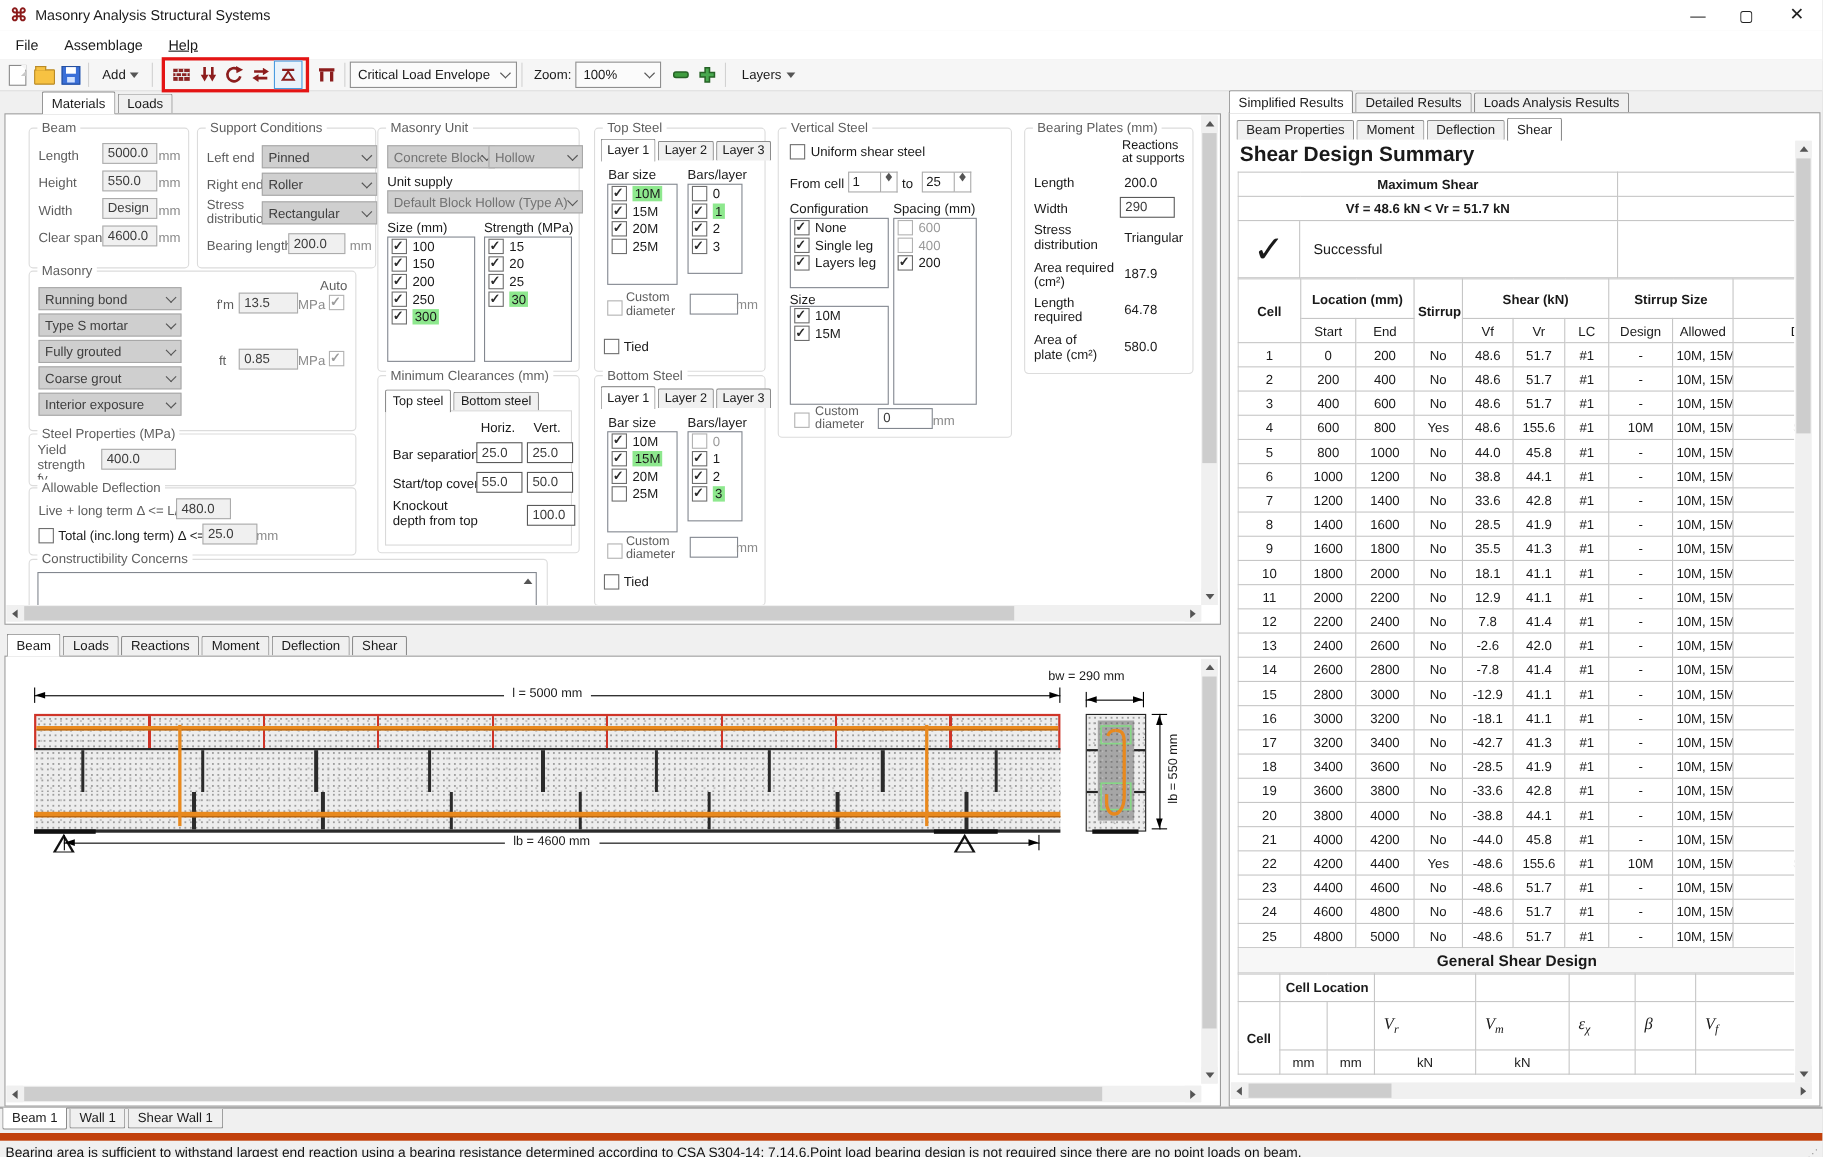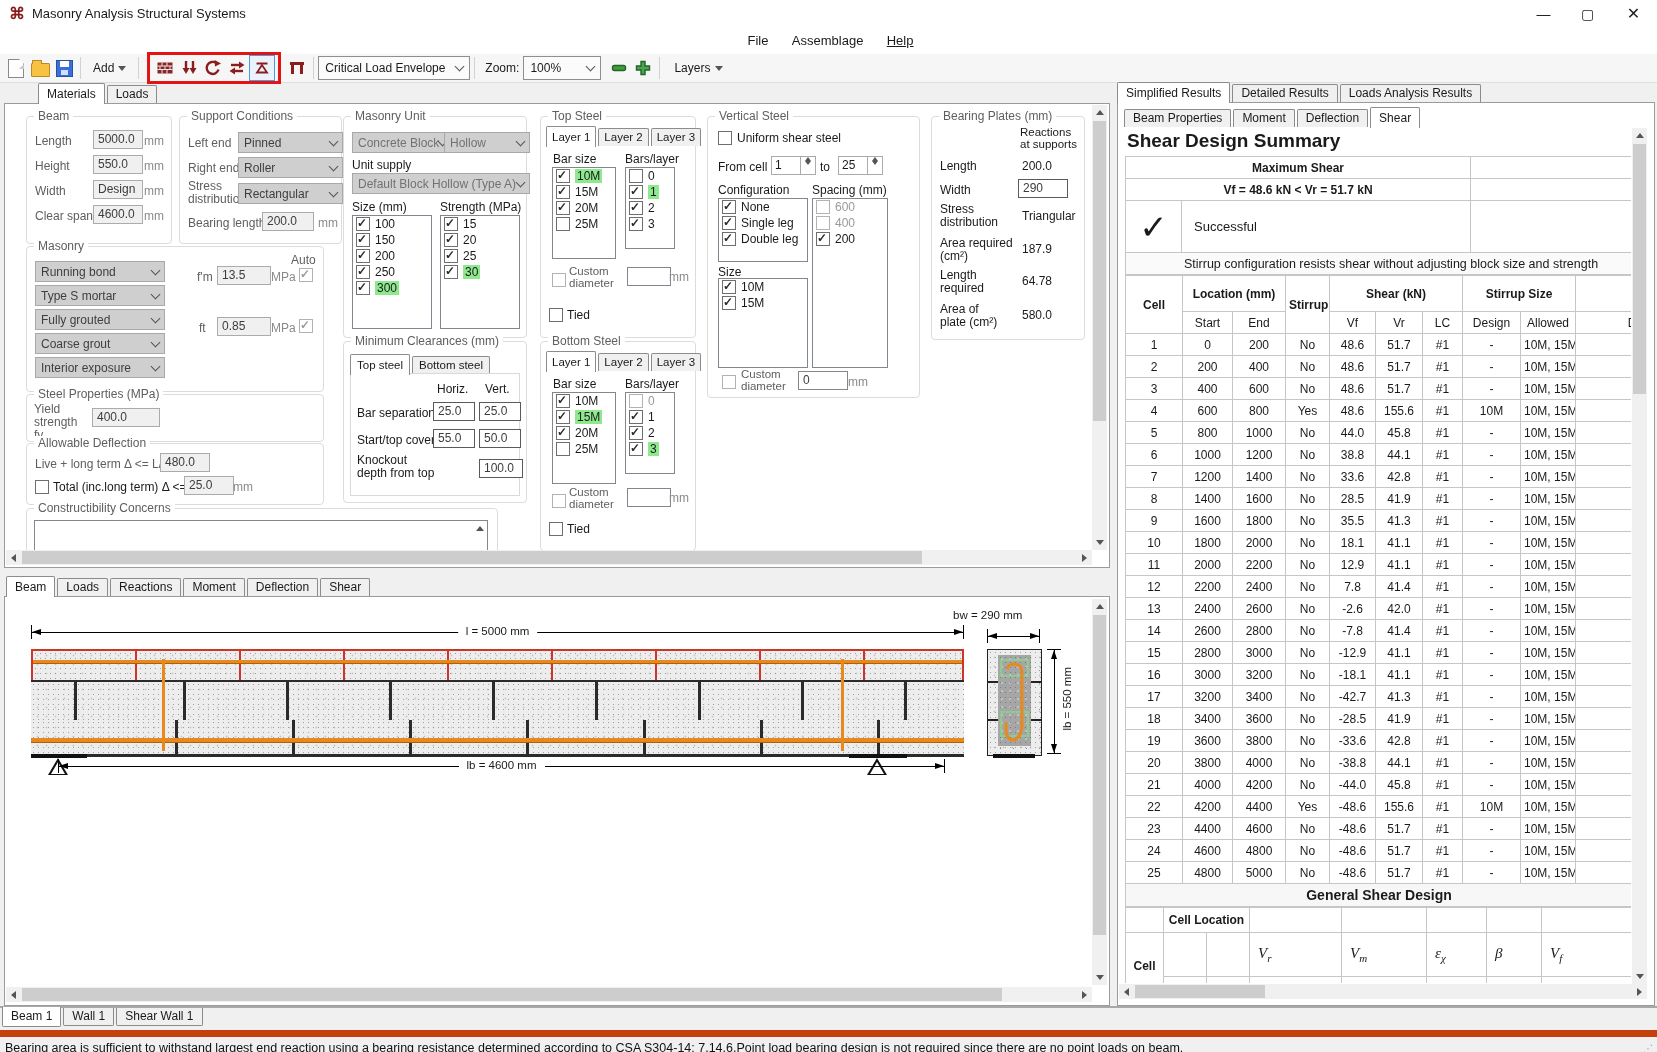--- a/index.html
+++ b/index.html
@@ -3,21 +3,21 @@
 <meta charset="utf-8">
 <style>
   html,body{margin:0;padding:0;background:#dcdcdc;font-family:"Liberation Sans",sans-serif;font-size:12px;color:#1a1a1a;}
   #app{position:relative;width:1657px;height:1052px;background:#f0f0f0;overflow:hidden;}
   .abs{position:absolute;}
   
   #titlebar{left:0;top:0;width:1657px;height:28px;background:#ffffff;}
   #apptitle{left:32px;top:6px;font-size:13px;}
   #appicon{left:9px;top:4px;font-size:16px;color:#8b1a1a;font-weight:bold;}
   .winbtn{top:0;width:45px;height:28px;text-align:center;line-height:28px;font-size:14px;color:#222;}
-  #menubar{left:0;top:28px;width:1657px;height:26px;background:#ffffff;border-bottom:1px solid #ececec;text-align:center;}
+  #menubar{left:0;top:28px;width:1657px;height:26px;background:#ffffff;border-bottom:1px solid #ececec;}
   .mitem{display:inline-block;padding:5px 10px;font-size:13px;}
   #toolbar{left:0;top:54px;width:1657px;height:28px;background:#f6f6f6;border-bottom:1px solid #dedede;display:flex;align-items:center;}
   .tsep{width:1px;height:22px;background:#d2d2d2;margin:0 4px;}
   .tbtn{width:24px;height:24px;display:flex;align-items:center;justify-content:center;}
   .ddbox{height:22px;border:1px solid #8f8f8f;background:#fbfbfb;display:flex;align-items:center;justify-content:space-between;padding:0 6px;font-size:12px;}
   .chev{width:6px;height:6px;border-right:1.4px solid #555;border-bottom:1.4px solid #555;transform:rotate(45deg);margin-top:-3px;flex:none;}
   #redbox{position:relative;border:3px solid #e41414;height:26px;display:flex;align-items:center;padding:0 3px;margin:0 4px;background:transparent;}
   .icoP{width:14px;height:17px;background:#fff;border:1px solid #8a8a8a;position:relative;}
   .icoP::after{content:"";position:absolute;right:-1px;top:-1px;border-left:5px solid transparent;border-bottom:5px solid #c9c9c9;border-top:5px solid #f6f6f6;}
   .icoF{width:17px;height:12px;background:#f7c242;border:1px solid #b98a27;border-radius:1px;position:relative;margin-top:3px;}
@@ -523,21 +523,21 @@
           <div class="cbrow">
             <span class="cb on"></span>
             <span class="">None</span>
           </div>
           <div class="cbrow">
             <span class="cb on"></span>
             <span class="">Single leg</span>
           </div>
           <div class="cbrow">
             <span class="cb on"></span>
-            <span class="">Double leg</span>
+            <span class="">Layers leg</span>
           </div>
         </div>
       <span class="flbl" style="left:104px;top:66px;color:#1a1a1a;">Spacing (mm)</span>
       <div class="lst" style="left:104px;top:81px;width:74px;height:168px;" id="vs-spacings">
           <div class="cbrow">
             <span class="cb dis"></span>
             <span class=" dimtx">600</span>
           </div>
           <div class="cbrow">
             <span class="cb dis"></span>
@@ -729,23 +729,20 @@
                 <td></td>
               </tr>
           <tr>
                 <td colspan="2" style="font-weight:bold;">Vf = 48.6 kN &lt; Vr = 51.7 kN</td>
                 <td></td>
               </tr>
           <tr style="height:52px;">
                 <td class="bigchk">✓</td>
                 <td style="text-align:left;padding-left:12px;font-size:13px;">Successful</td>
                 <td></td>
-              </tr>
-          <tr class="note-row">
-                <td colspan="3" style="text-align:left;padding-left:58px;font-size:12.5px;">Stirrup configuration resists shear without adjusting block size and strength</td>
               </tr>
         </tbody>
           </table>
 
         <table class="rtbl" style="width:570px;">
           <colgroup>
               <col style="width:57px">
               <col style="width:50px">
               <col style="width:53px">
               <col style="width:44px">

